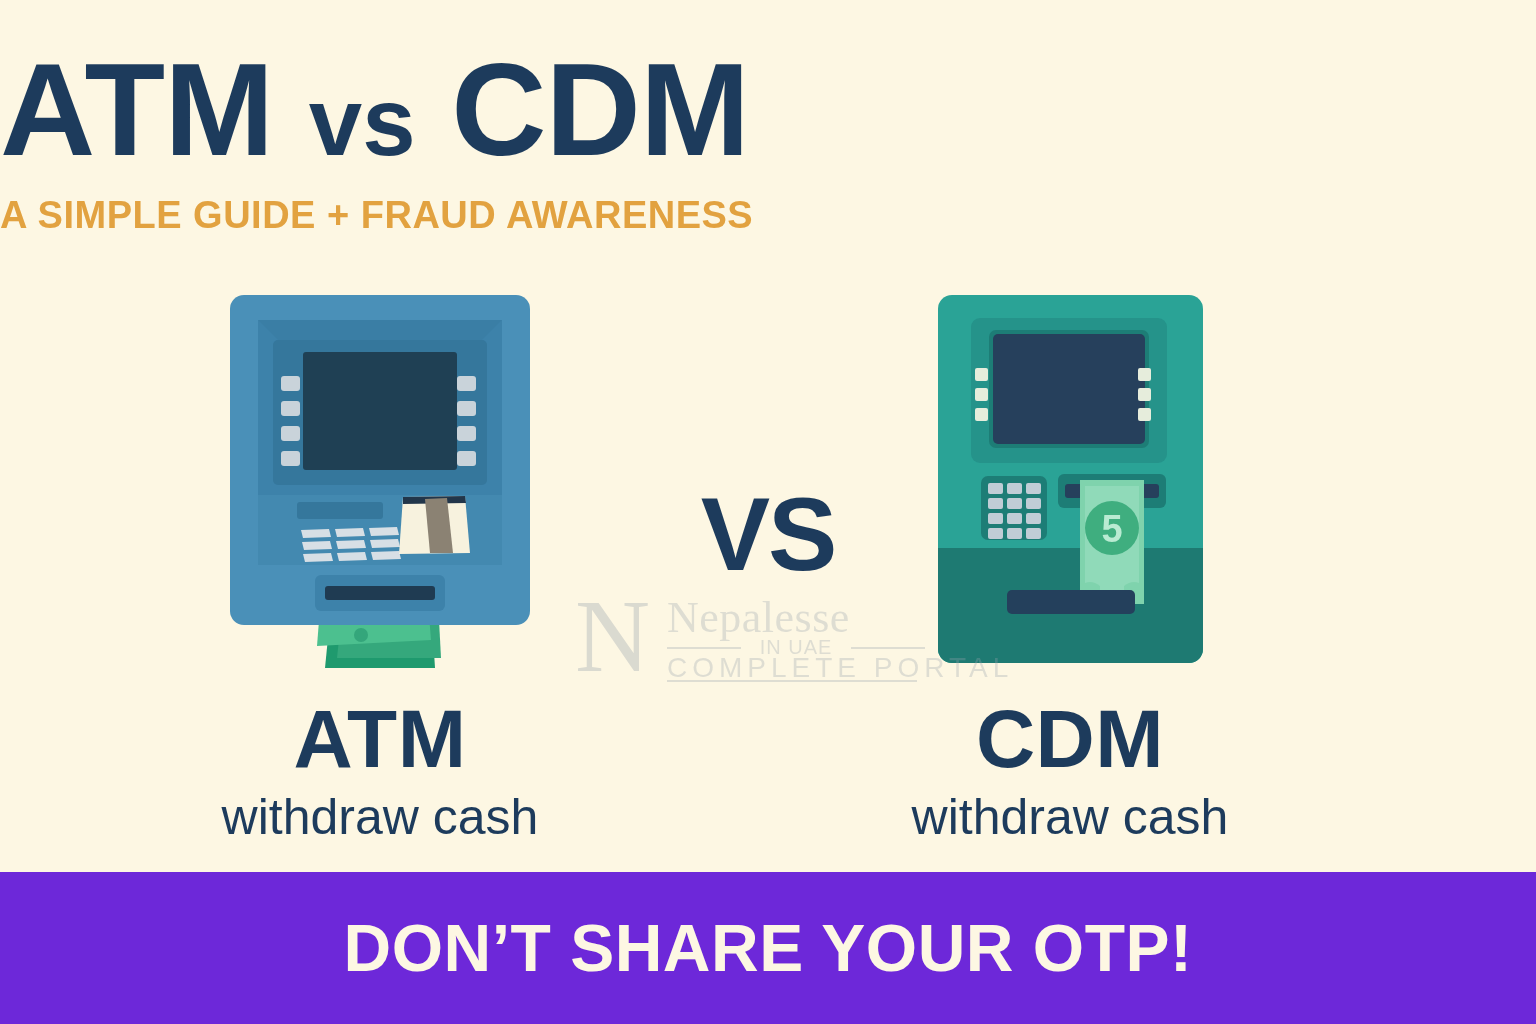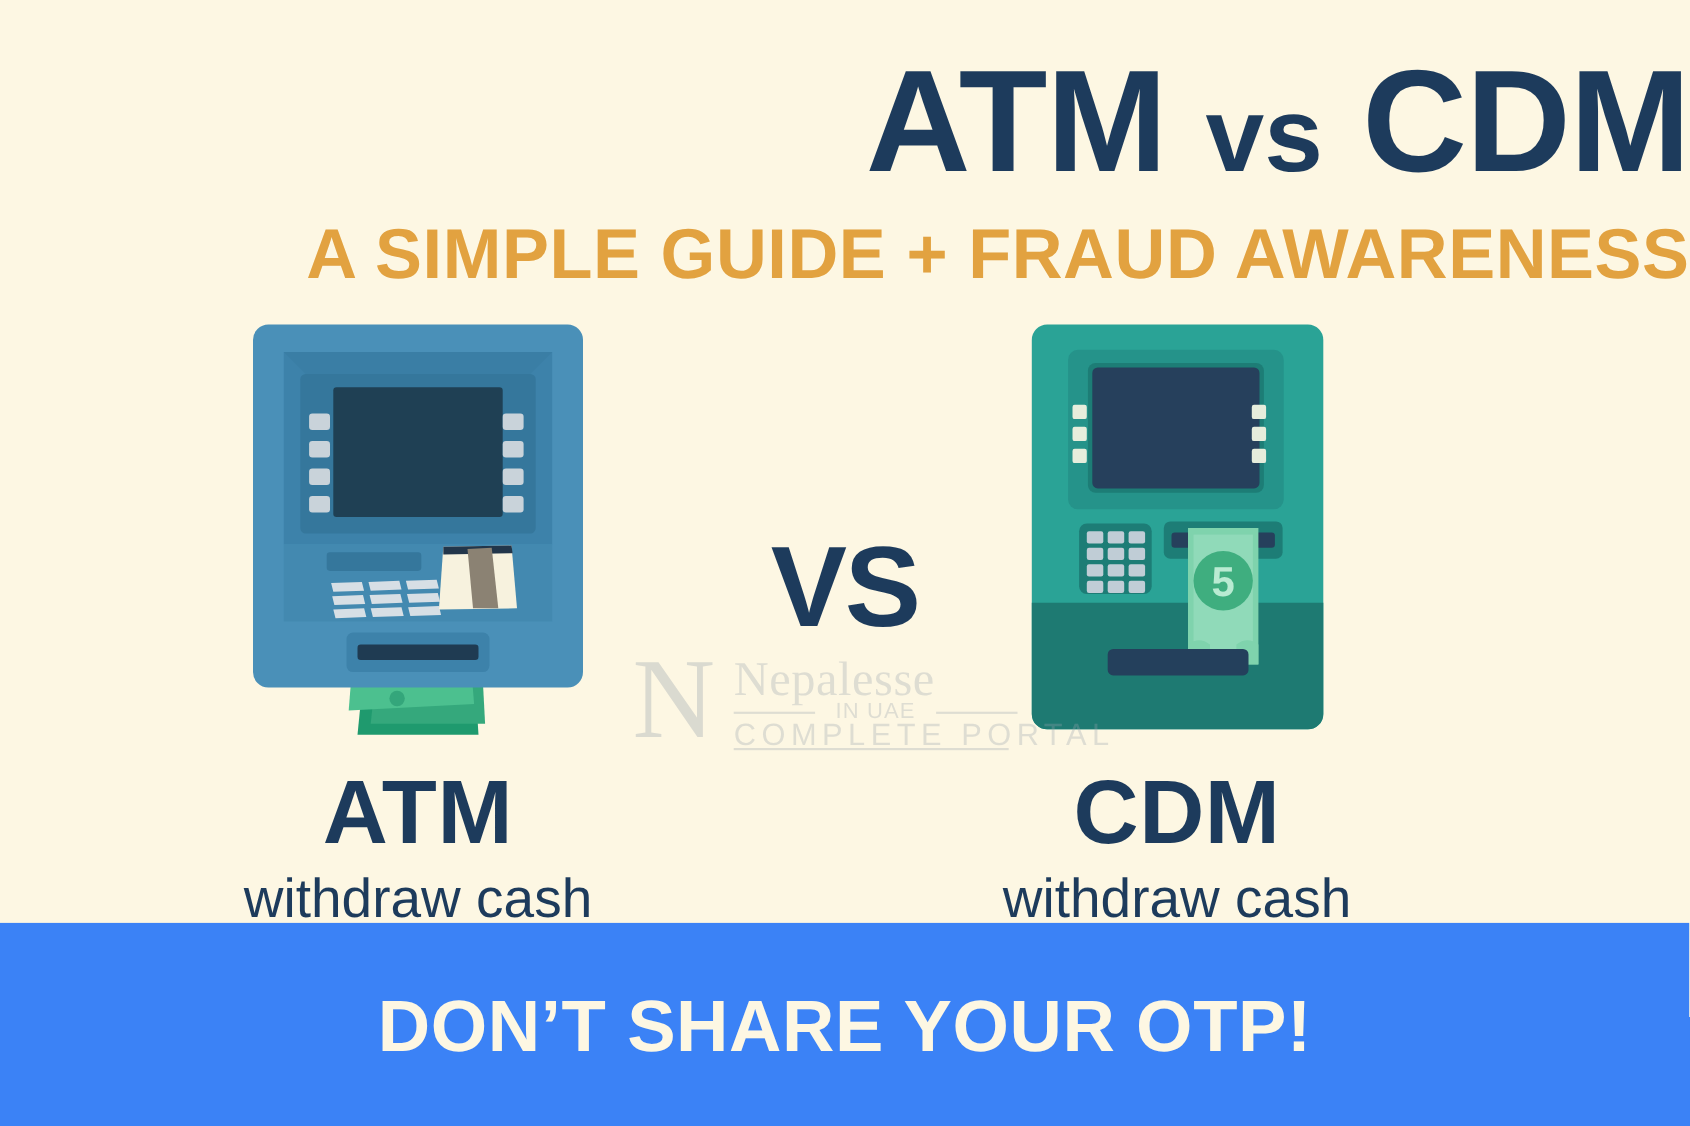--- a/index.html
+++ b/index.html
@@ -21,41 +21,41 @@
     background: #fdf7e3;
     overflow: hidden;
   }
 
   
   .title-block {
     position: absolute;
     top: 44px;
     left: 0;
     width: 1536px;
-    text-align: right;
+    text-align: left;
   }
   .main-title {
     font-family: "Liberation Sans", sans-serif;
     font-size: 132px;
     line-height: 1.0;
     font-weight: bold;
     color: #1d3b5c;
     letter-spacing: -1px;
     margin: 0;
     white-space: nowrap;
   }
   .main-title .vs-small {
     font-size: 96px;
     font-weight: bold;
     letter-spacing: 0;
   }
   .sub-title {
     margin: 18px 0 0 0;
     font-family: "Liberation Sans", sans-serif;
-    font-size: 64px;
+    font-size: 38px;
     font-weight: bold;
     color: #e2a240;
     letter-spacing: 0.5px;
     white-space: nowrap;
   }
 
   
   .compare {
     position: absolute;
     top: 290px;
@@ -181,22 +181,22 @@
     height: 2px;
     background: #9aa4ae;
   }
 
   
   .banner {
     position: absolute;
     left: 0;
     bottom: 0;
     width: 1536px;
-    height: 185px;
-    background: #3b82f6;
+    height: 152px;
+    background: #6d28d9;
     display: flex;
     align-items: center;
     justify-content: center;
   }
   .banner-text {
     font-family: "Liberation Sans", sans-serif;
     font-size: 66px;
     font-weight: bold;
     color: #fdf7e3;
     letter-spacing: 0.5px;

